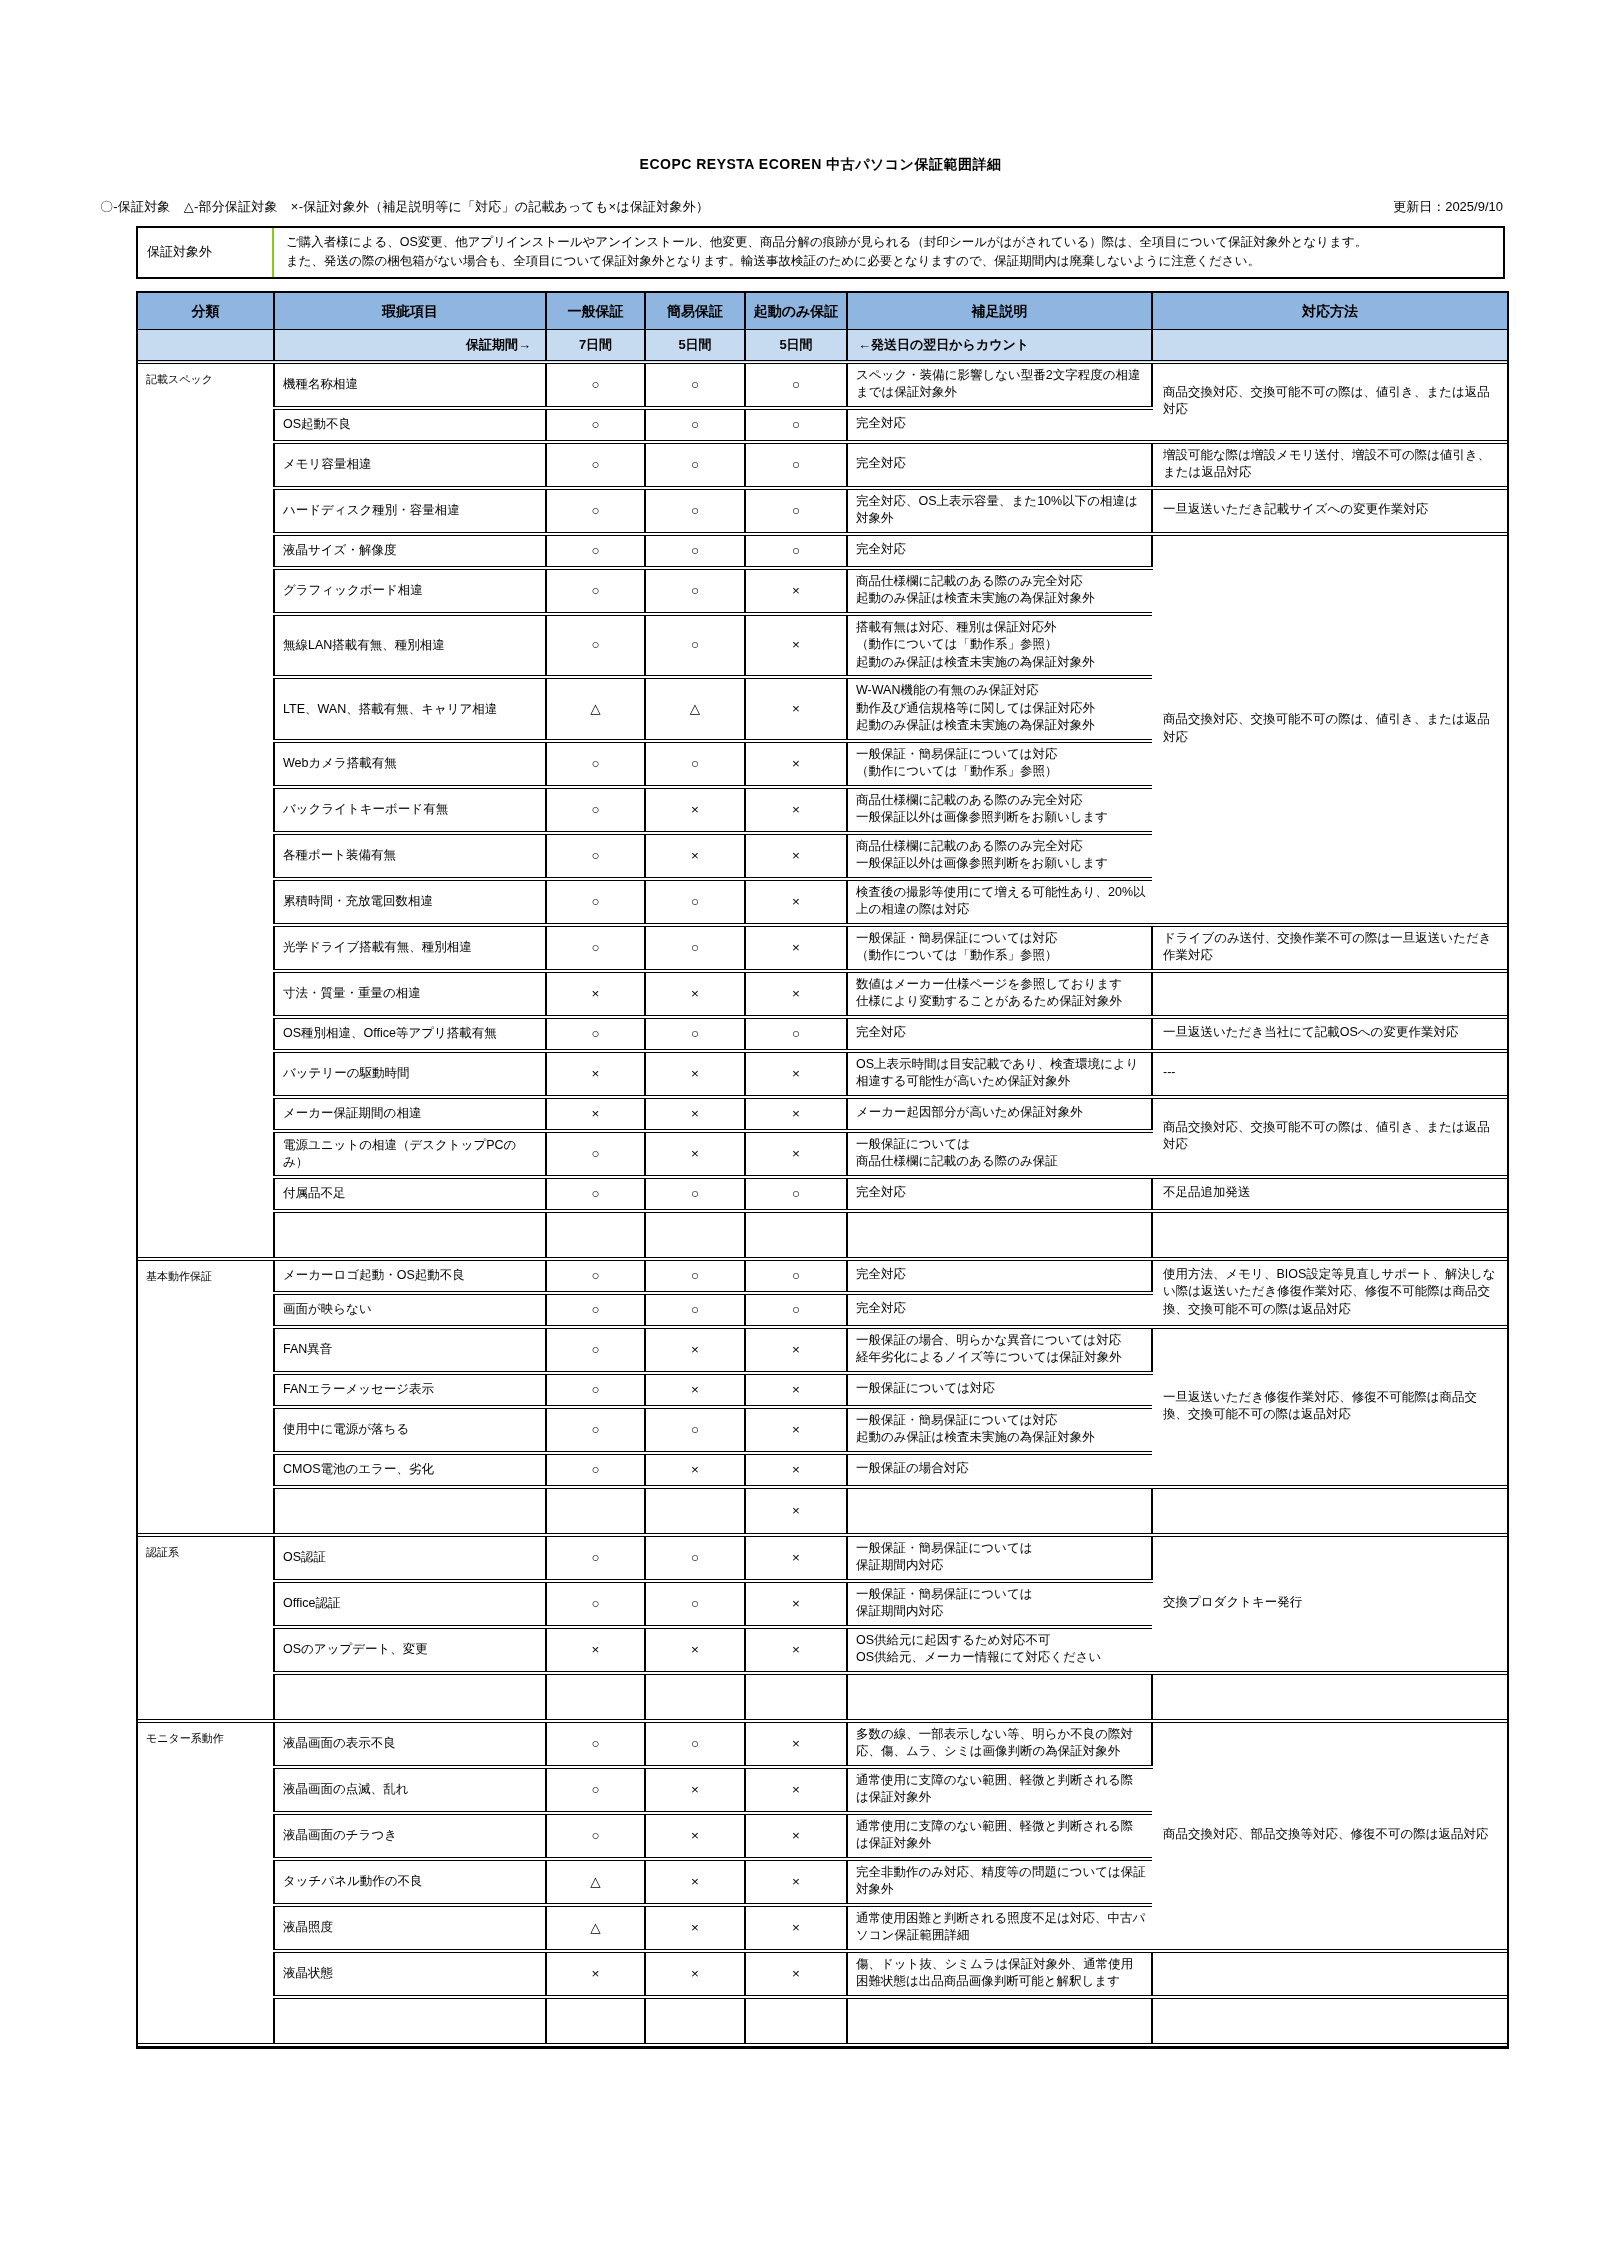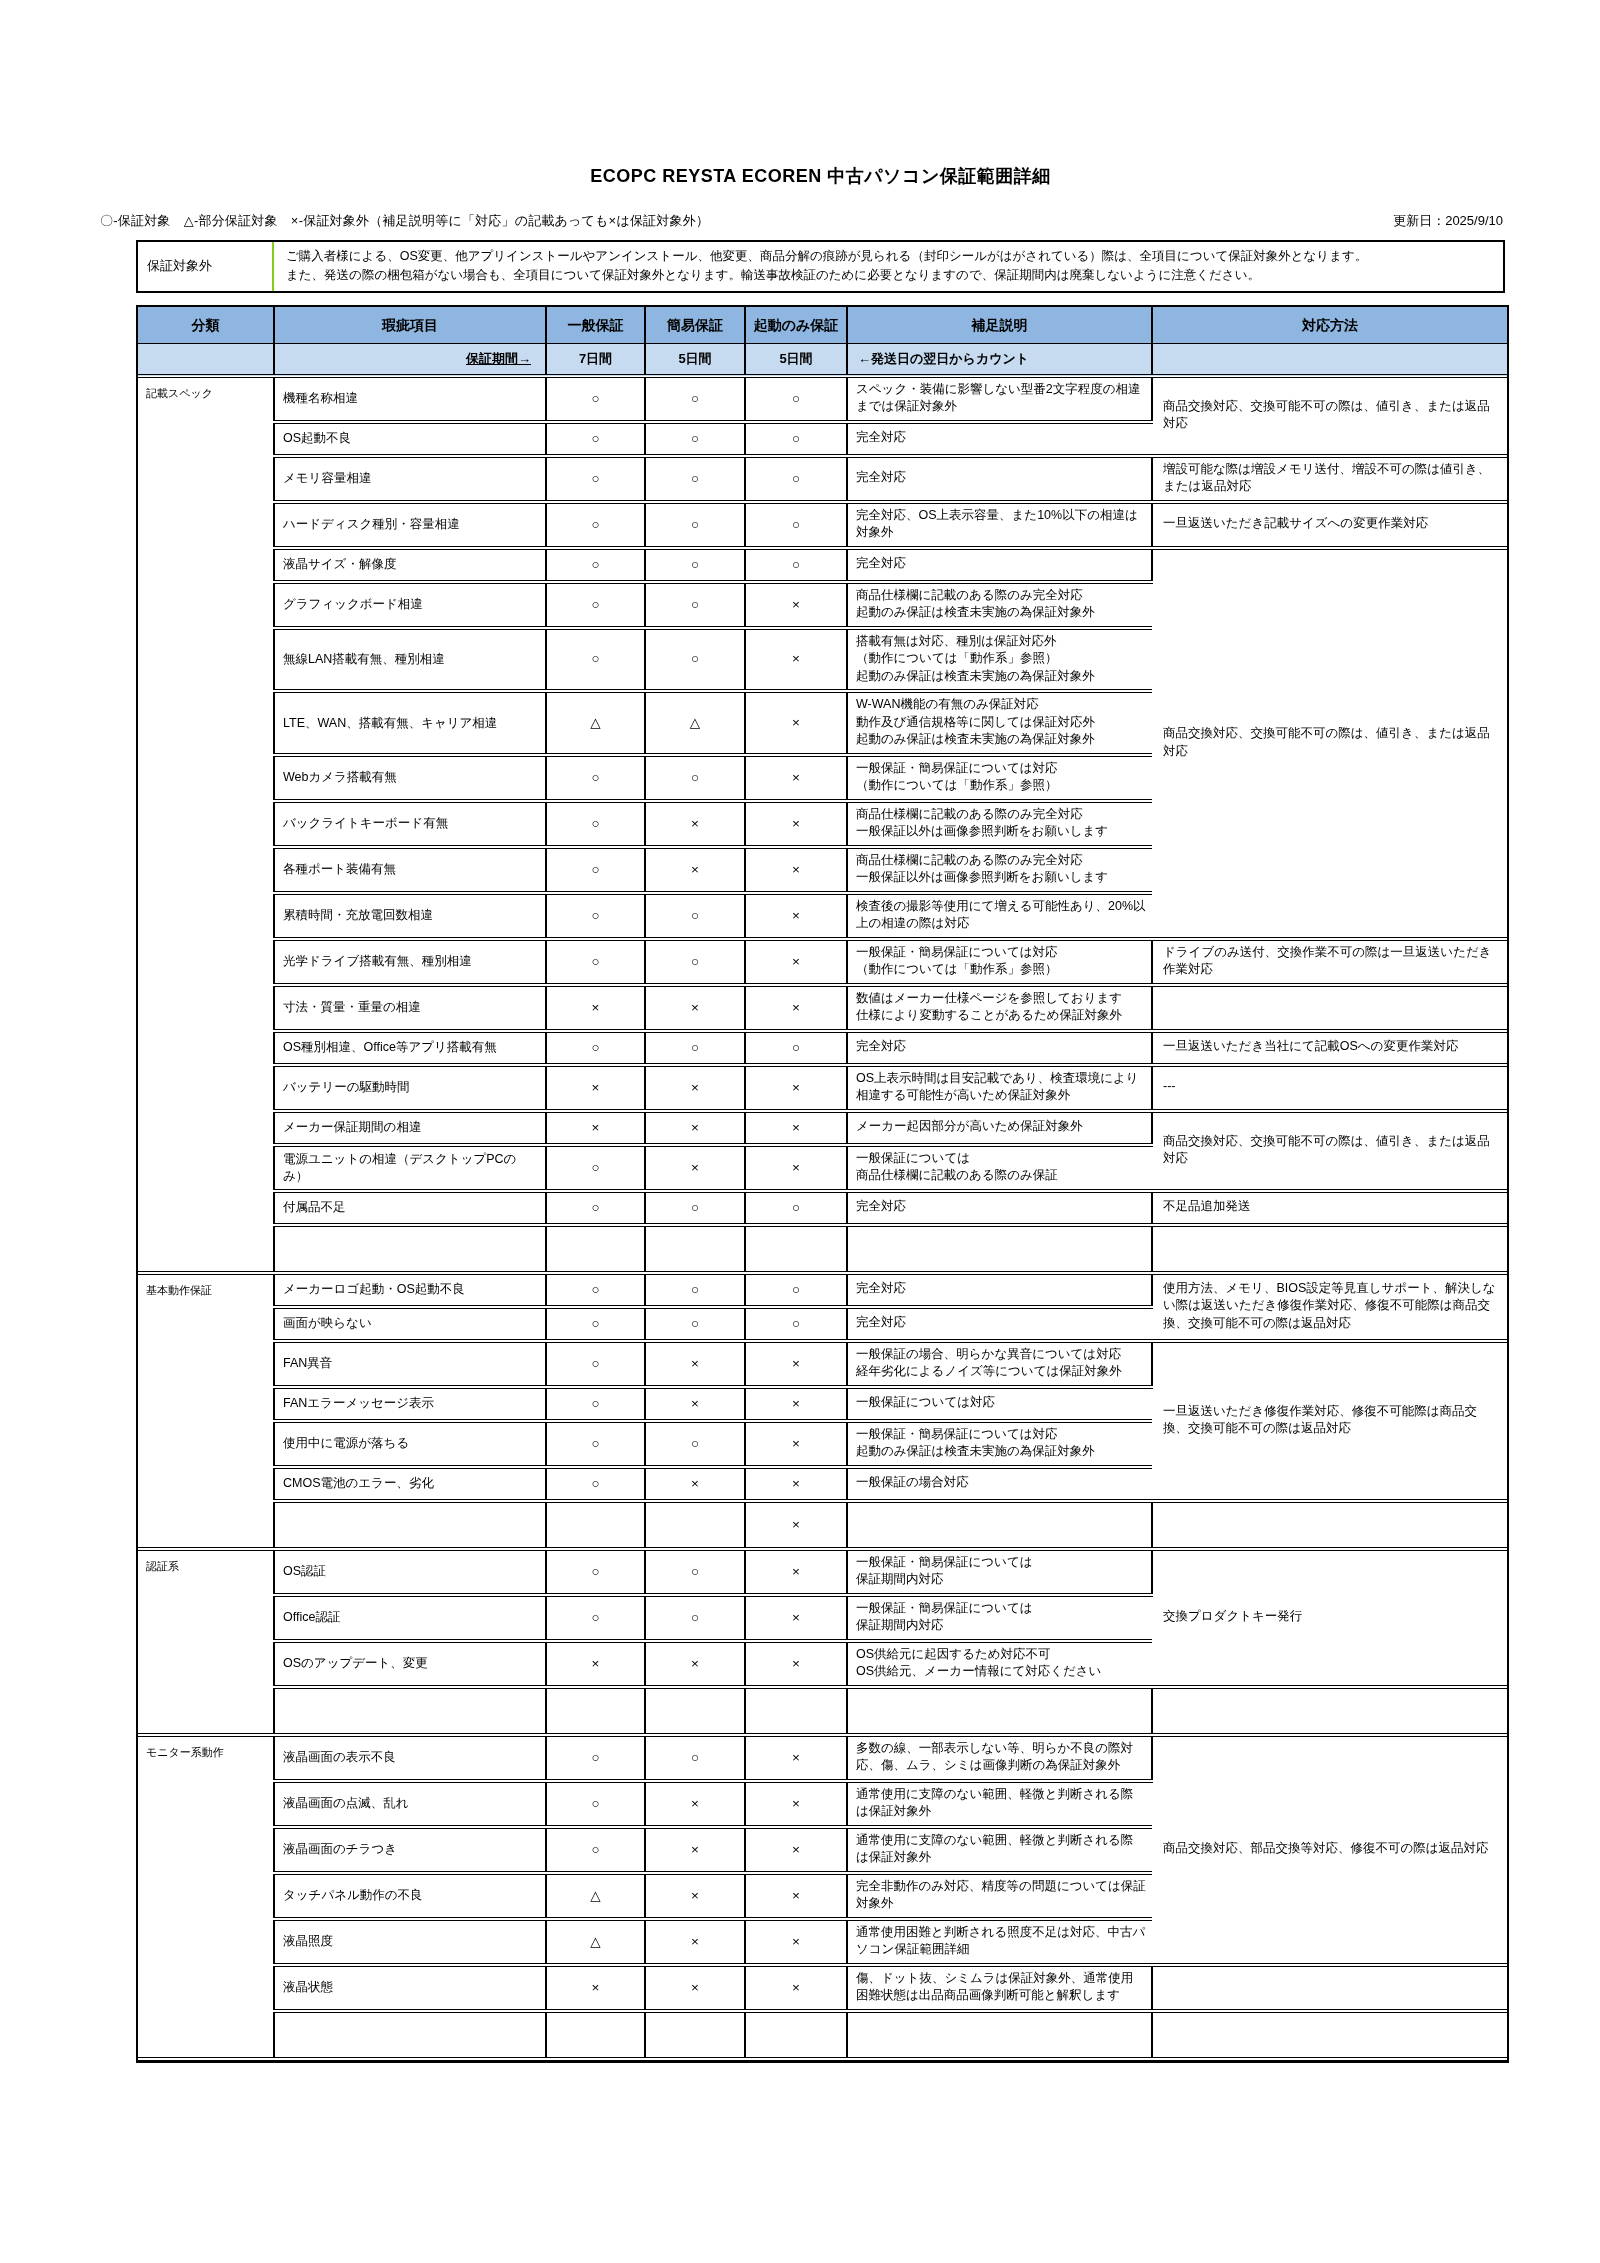--- a/index.html
+++ b/index.html
@@ -4,22 +4,22 @@
 <style>
   html,body{margin:0;padding:0;background:#ffffff;}
   body{
     width:1600px;height:2263px;overflow:hidden;
     font-family:"Liberation Sans","DejaVu Sans",sans-serif;
     color:#000;
     -webkit-font-smoothing:antialiased;
   }
   .page{padding-top:148px;}
   .doc-title{
-    width:1369px;margin:16px 0 0 136px;
-    text-align:center;font-size:18px;font-weight:600;letter-spacing:.5px;
+    width:1369px;margin:8px 0 0 136px;
+    text-align:center;font-size:14px;font-weight:600;letter-spacing:.5px;
   }
   .meta-row{
     width:1405px;margin:24px 0 10px 100px;
     display:flex;justify-content:space-between;align-items:center;
     font-size:13px;
   }
   .legend{letter-spacing:.2px;}
   .updated{padding-right:2px;}
   
   .excl-box{
@@ -51,21 +51,21 @@
   thead th{
     background:var(--header-bg,#8eb6e0);
     font-size:14px;font-weight:700;text-align:center;vertical-align:middle;
     padding:9px 4px;line-height:1.3;border-bottom:1px solid #000;
   }
   tr.period td{
     background:var(--period-bg,#c6daf0);
     font-size:13px;font-weight:600;padding:6px 8px;vertical-align:middle;
     border-bottom:4px double #000;height:30px;
   }
-  tr.period td.pr-label{text-align:right;padding-right:14px;text-decoration:underline;}
+  tr.period td.pr-label{text-align:right;padding-right:14px;}
   tr.period td.pr-val{text-align:center;}
   tr.period td.pr-note{text-align:left;padding-left:10px;}
   tbody td{
     font-size:12.5px;line-height:1.35;padding:4px 8px;vertical-align:middle;
     border-bottom:4px double #000;height:34px;
   }
   td.cat{vertical-align:top;padding-top:8px;padding-left:8px;font-size:11px;}
   td.item{text-align:left;}
   td.mark{text-align:center;font-size:13.5px;padding:2px;}
   td.note{white-space:pre-line;line-height:1.4;padding:3px 6px 4px 8px;}

